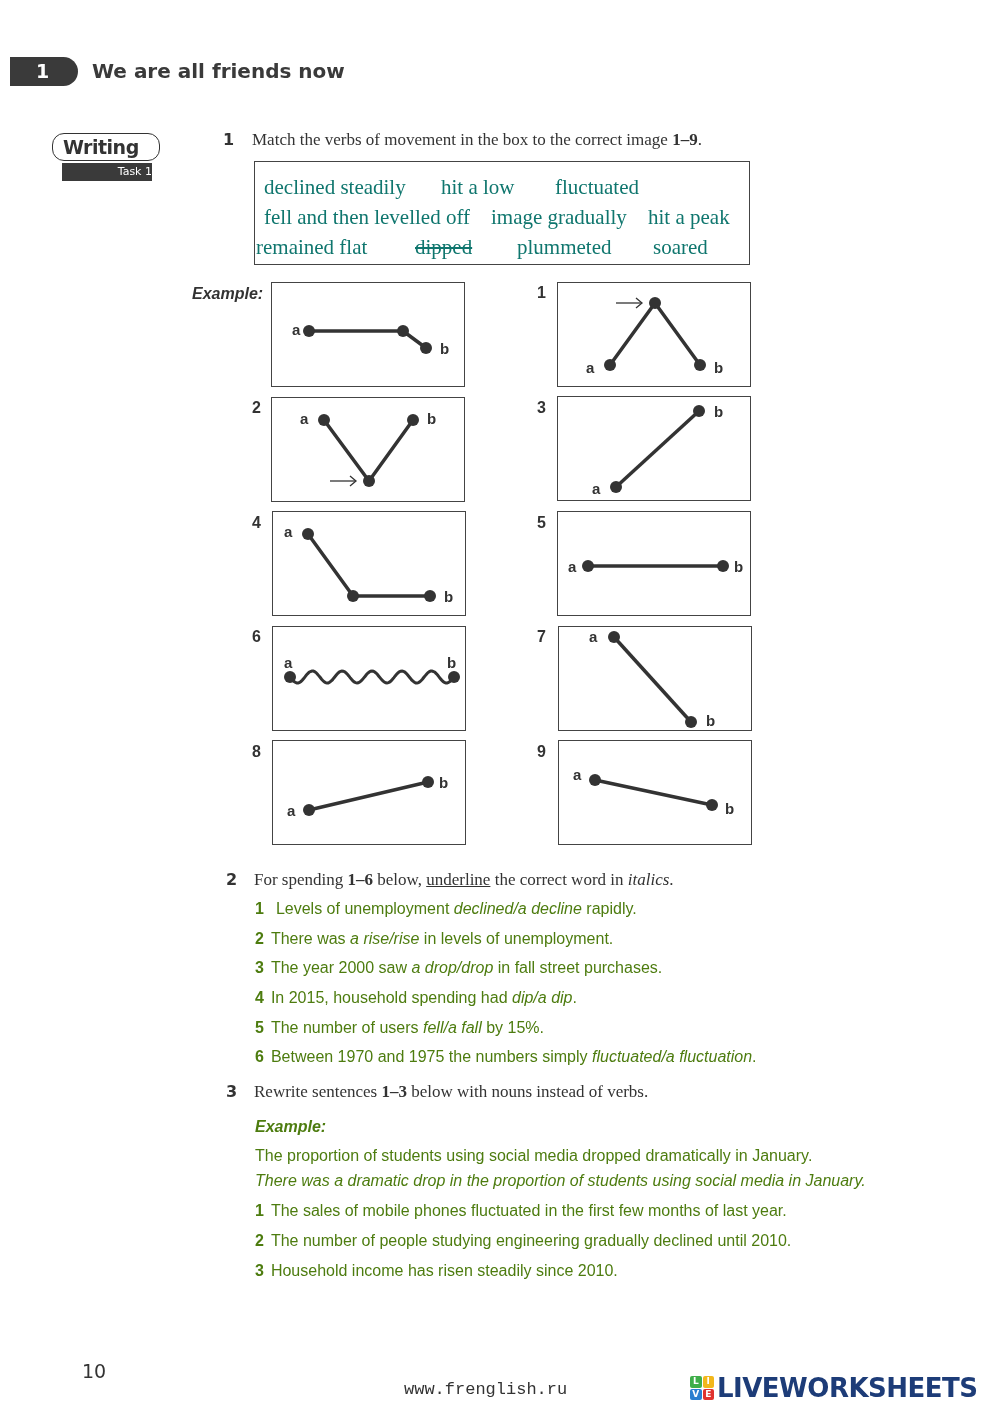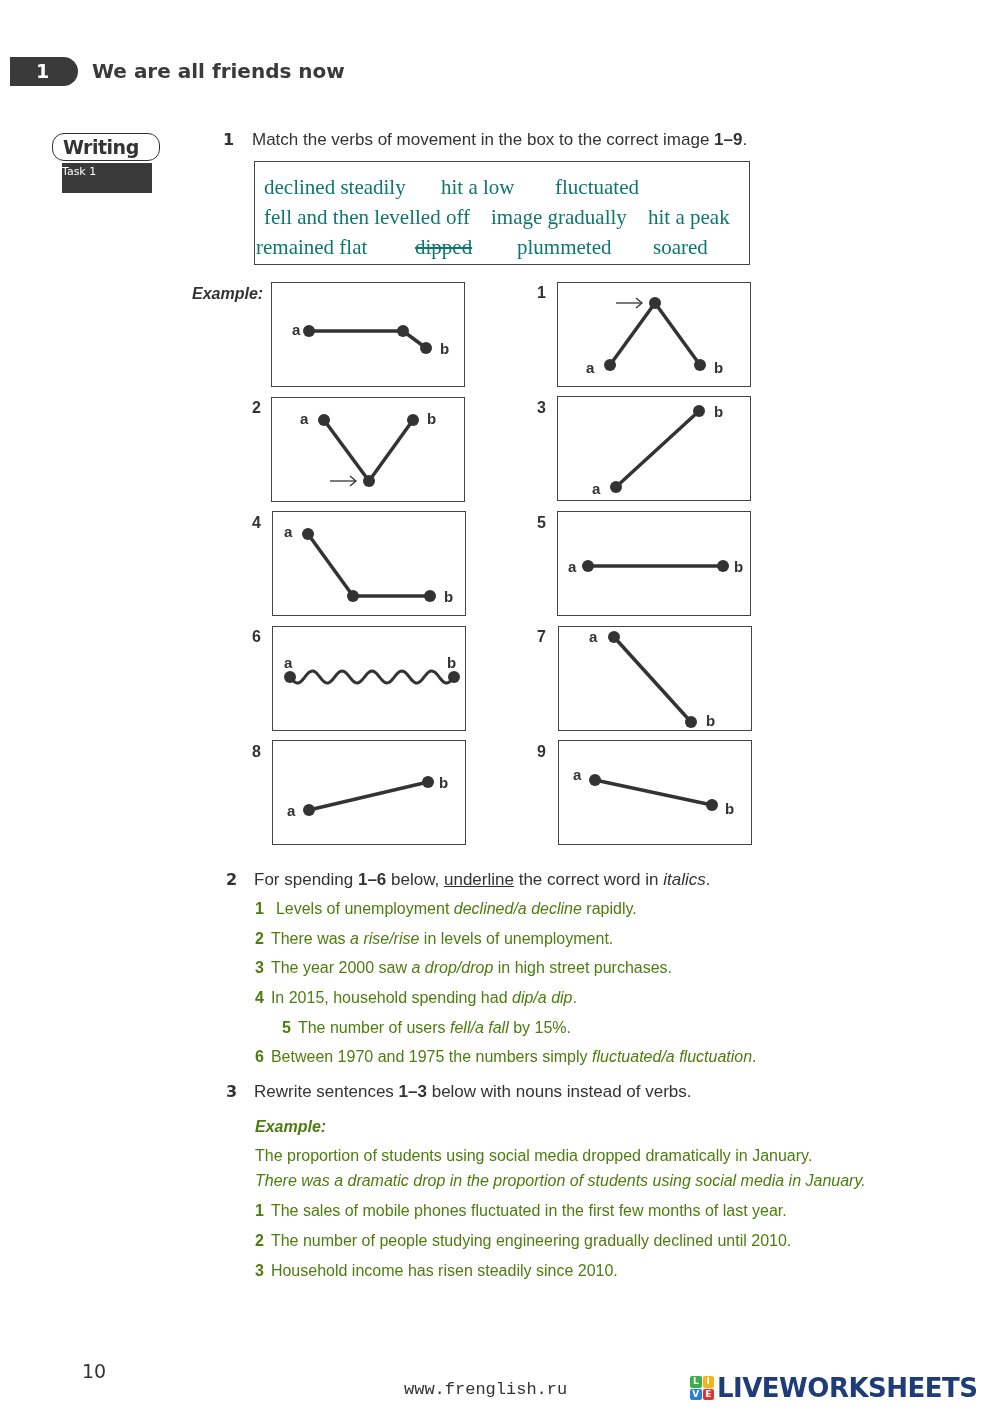--- a/index.html
+++ b/index.html
@@ -1,23 +1,23 @@
 <!DOCTYPE html>
 <html><head>
 <meta charset="utf-8">
 <style>
   html, body { margin:0; padding:0; }
   body { width:999px; height:1413px; background:#ffffff; position:relative; overflow:hidden; color:#2b2b2b; font-family:"Liberation Sans", sans-serif; }
   .abs { position:absolute; }
   .unit-badge { left:10px; top:57px; width:68px; height:29px; background:#3a3a3a; border-radius:0 15px 15px 0; color:#fff; font-family:"DejaVu Sans", sans-serif; font-weight:bold; font-size:19px; line-height:29px; text-indent:26px; }
   .unit-title { left:92px; top:57px; font-family:"DejaVu Sans", sans-serif; font-weight:bold; font-size:20px; color:#3a3a3a; line-height:29px; }
   .writing-box { left:52px; top:133px; width:108px; height:28px; border:1.5px solid #333; border-radius:12px; box-sizing:border-box; font-family:"DejaVu Sans", sans-serif; font-weight:bold; font-size:19px; line-height:26px; padding-left:10px; color:#333; letter-spacing:-0.5px; }
-  .task-box { left:62px; top:163px; width:90px; height:30px; background:#3a3a3a; color:#fff; font-family:"DejaVu Sans", sans-serif; font-size:11px; line-height:17px; box-sizing:border-box; }
+  .task-box { left:62px; top:163px; width:90px; height:18px; background:#3a3a3a; color:#fff; font-family:"DejaVu Sans", sans-serif; font-size:11px; line-height:17px; padding-left:5px; box-sizing:border-box;text-align:right; }
   .qnum { font-family:"DejaVu Sans", sans-serif; font-weight:bold; font-size:16px; color:#333; }
-  .serif { font-family:Liberation Sans, sans-serif; font-size:17px; color:#333; }
+  .serif { font-family:Liberation Serif, serif; font-size:17px; color:#333; }
   .wordbox { left:254px; top:161px; width:496px; height:104px; border:1.5px solid #444; box-sizing:border-box; }
   .word { position:absolute; font-family:"Liberation Serif", serif; font-size:21px; color:#0f766e; white-space:nowrap; }
   .strike { text-decoration:line-through; }
   .panel { position:absolute; width:194px; height:105px; border:1.5px solid #444; box-sizing:border-box; background:#fff; }
   .panel svg { position:absolute; left:0; top:0; }
   .plabel { position:absolute; font-family:"Liberation Sans", sans-serif; font-weight:bold; font-size:16px; color:#333; }
   .example-label { left:192px; top:285px; font-family:"Liberation Sans", sans-serif; font-weight:bold; font-style:italic; font-size:16px; color:#333; }
   .sent { position:absolute; font-family:"Liberation Sans", sans-serif; font-size:16px; color:#4d7c0f; white-space:nowrap; }
   .sent b { font-weight:bold; margin-right:7px; }
   .sent i { font-style:italic; }
@@ -162,23 +162,23 @@
       <text x="14" y="39" font-family="&quot;Liberation Sans&quot;, sans-serif" font-weight="bold" font-size="15" fill="#333333">a</text>
       <text x="166" y="73" font-family="&quot;Liberation Sans&quot;, sans-serif" font-weight="bold" font-size="15" fill="#333333">b</text>
     </svg>
   </div>
 
 <div class="abs qnum" style="left:226px; top:870px;">2</div>
 <div class="abs serif" style="left:254px; top:870px;"><span>For spending </span><b>1–6</b><span> below, </span><u>underline</u><span> the correct word in </span><i>italics</i><span>.</span></div>
 
 <div class="sent" style="left:255px; top:900px;"><b style="margin-right:12px;">1</b><span>Levels of unemployment </span><i>declined/a decline</i><span> rapidly.</span></div>
 <div class="sent" style="left:255px; top:930px;"><b>2</b><span>There was </span><i>a rise/rise</i><span> in levels of unemployment.</span></div>
-<div class="sent" style="left:255px; top:959px;"><b>3</b><span>The year 2000 saw </span><i>a drop/drop</i><span> in high street purchases.</span></div>
+<div class="sent" style="left:255px; top:959px;"><b>3</b><span>The year 2000 saw </span><i>a drop/drop</i><span> in fall street purchases.</span></div>
 <div class="sent" style="left:255px; top:989px;"><b>4</b><span>In 2015, household spending had </span><i>dip/a dip</i><span>.</span></div>
-<div class="sent" style="left:255px; top:1019px;margin-left:27px;"><b>5</b><span>The number of users </span><i>fell/a fall</i><span> by 15%.</span></div>
+<div class="sent" style="left:255px; top:1019px;"><b>5</b><span>The number of users </span><i>fell/a fall</i><span> by 15%.</span></div>
 <div class="sent" style="left:255px; top:1048px;"><b>6</b><span>Between 1970 and 1975 the numbers simply </span><i>fluctuated/a fluctuation</i><span>.</span></div>
 
 <div class="abs qnum" style="left:226px; top:1082px;">3</div>
 <div class="abs serif" style="left:254px; top:1082px;"><span>Rewrite sentences </span><b>1–3</b><span> below with nouns instead of verbs.</span></div>
 
 <div class="sent" style="left:255px; top:1118px; font-weight:bold; font-style:italic;">Example:</div>
 <div class="sent" style="left:255px; top:1147px;">The proportion of students using social media dropped dramatically in January.</div>
 <div class="sent" style="left:255px; top:1172px; font-style:italic;">There was a dramatic drop in the proportion of students using social media in January.</div>
 
 <div class="sent" style="left:255px; top:1202px;"><b>1</b><span>The sales of mobile phones fluctuated in the first few months of last year.</span></div>

